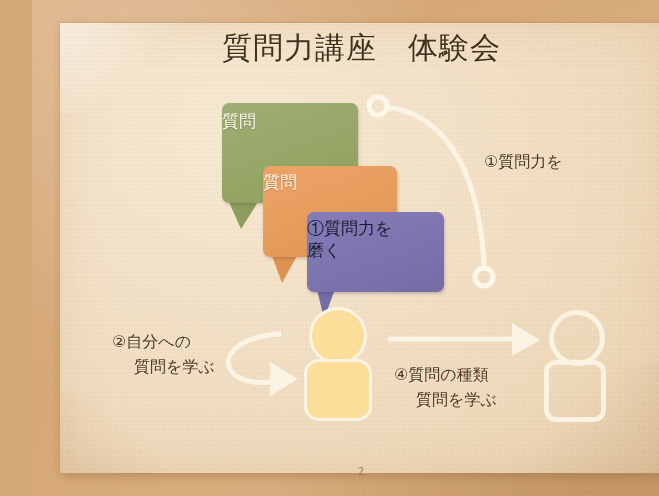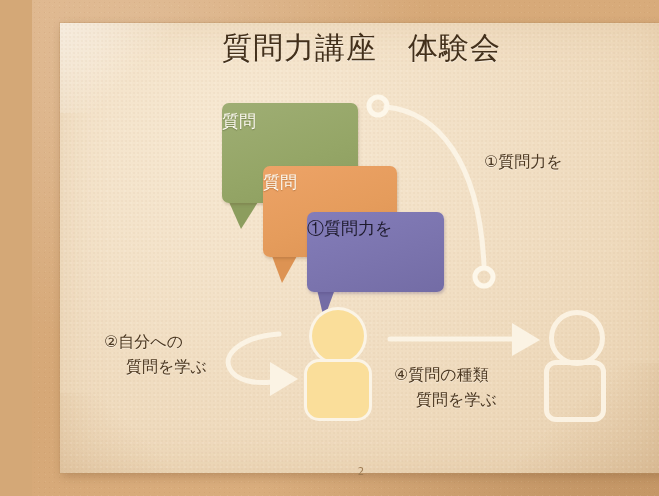--- a/index.html
+++ b/index.html
@@ -110,21 +110,21 @@
     border-left:9px solid transparent;border-right:14px solid transparent;
     border-top:38px solid #736ca5;
   }
 
   
   .label{
     position:absolute;color:#4b3720;font-size:16px;line-height:1.55;
     font-family:"DejaVu Sans","Liberation Sans",sans-serif;
     text-shadow:0 1px 0 rgba(255,255,255,.40);
   }
-  #label-2{left:72px;top:330px;width:150px;}
+  #label-2{left:80px;top:330px;width:150px;}
   #label-3{left:362px;top:363px;width:160px;}
   #label-4{left:452px;top:150px;width:150px;}
   .l2{display:block;}
   .indent{display:block;padding-left:22px;}
 
   
   .person{position:absolute;}
   .person .head{position:absolute;border-radius:50%;}
   .person .body{position:absolute;border-radius:12px;}
 
@@ -198,20 +198,21 @@
 
     <div class="tail" id="tail-orange"></div>
     <div class="bubble" id="bubble-orange">
       <div class="txt">質問</div>
     </div>
 
     <div class="tail" id="tail-purple"></div>
     <div class="bubble" id="bubble-purple">
       <div class="txt">
         <span class="l2">①質問力を</span>
+        <span class="l2">磨く</span>
       </div>
     </div>
 
     <div class="person" id="person-filled">
       <div class="head"></div>
       <div class="body"></div>
     </div>
 
     <div class="person" id="person-outline">
       <div class="head"></div>

